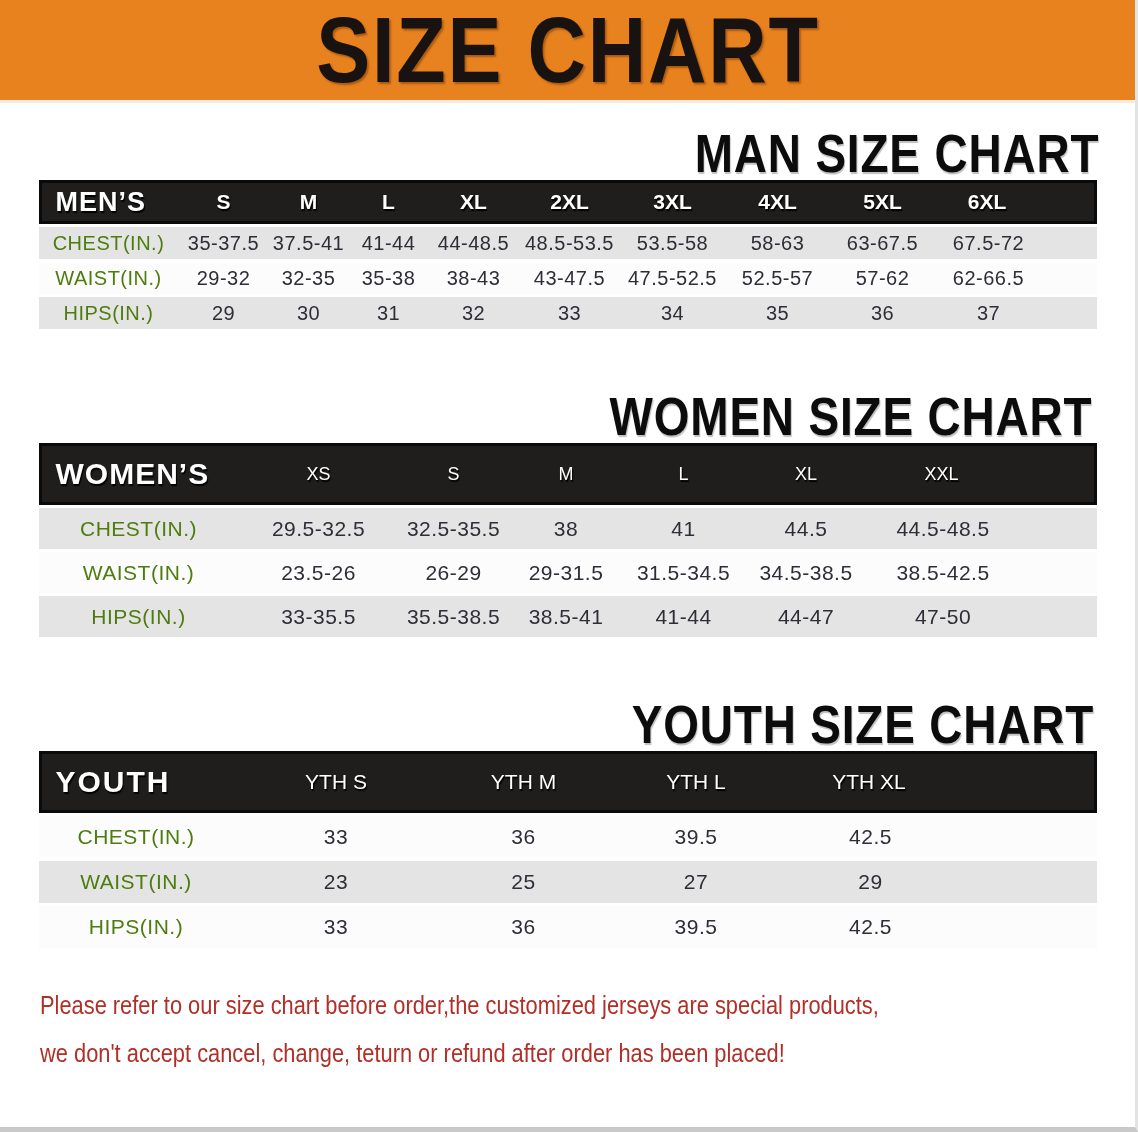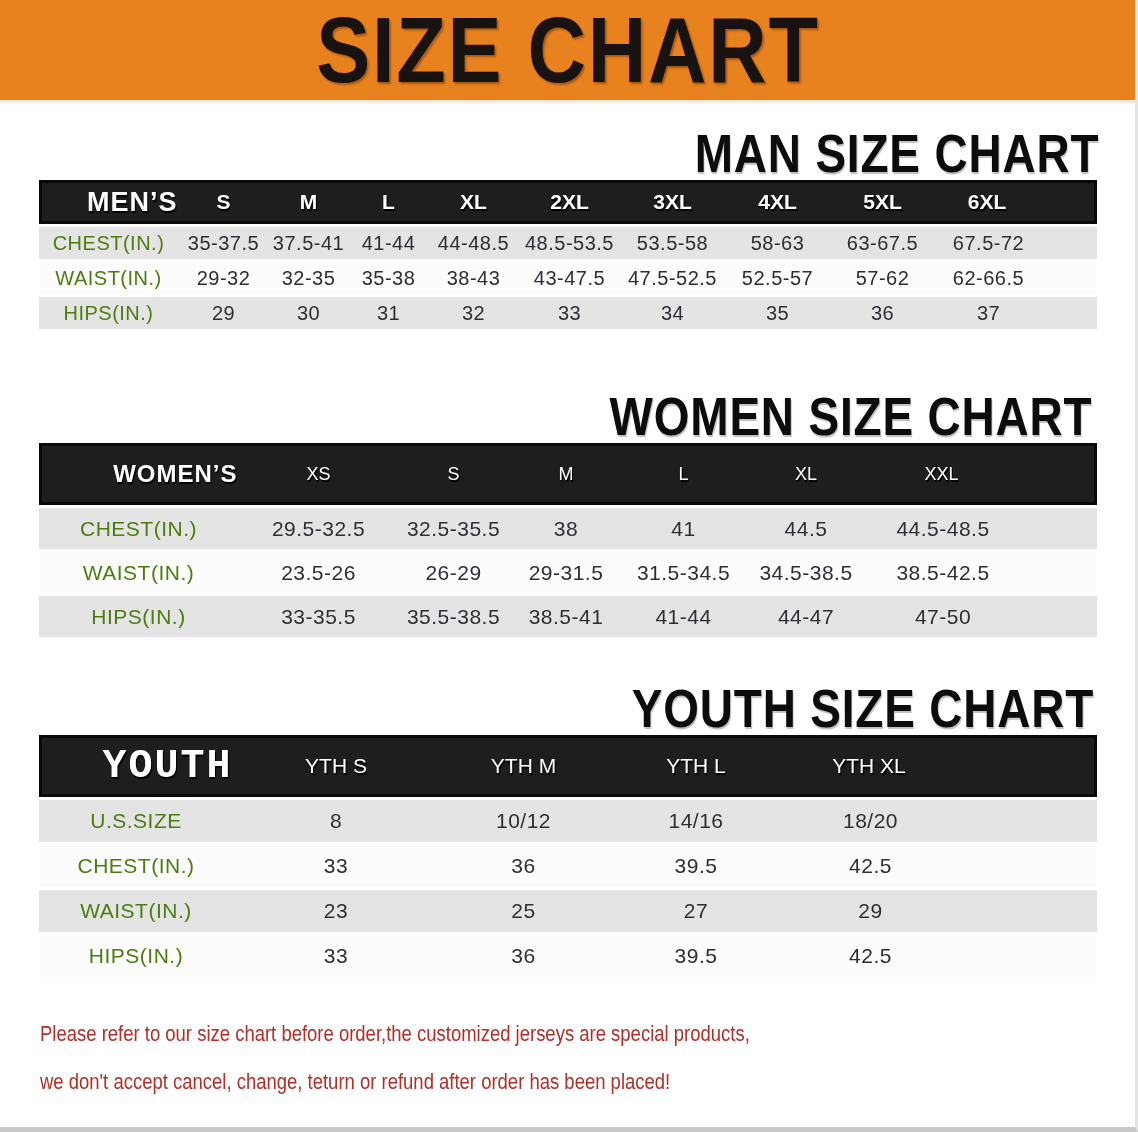--- a/index.html
+++ b/index.html
@@ -23,67 +23,67 @@
   .banner-title{
     font-size:92px;font-weight:bold;color:#181310;
     transform:scaleX(0.88);white-space:nowrap;letter-spacing:2px;
     text-shadow:2px 2px 2px rgba(90,40,0,0.45);
     line-height:1;
   }
   
   .title-wrap{text-align:right;height:48px;line-height:48px;}
   .title-man{margin-top:26px;}
   .title-women{margin-top:60px;}
-  .title-youth{margin-top:44px;}
+  .title-youth{margin-top:60px;}
   .sec-title{
     display:inline-block;font-size:54px;font-weight:bold;color:#0c0c0c;
     transform:scaleX(0.85);white-space:nowrap;letter-spacing:1px;line-height:48px;
     text-shadow:1px 2px 1px rgba(0,0,0,0.25);
   }
   
   table.size-table{
     width:1058px;margin:0 auto;border-collapse:separate;border-spacing:0 3px;
     table-layout:fixed;
   }
   .tbl-man{margin-top:21px;}
   .tbl-women{margin-top:23px;}
   .tbl-youth{margin-top:23px;}
   .size-table th{
     background:#201e1d;color:#ffffff;
     border-top:3px solid #0a0a0a;border-bottom:3px solid #0a0a0a;
     text-align:center;font-weight:bold;
     text-shadow:1px 2px 1px #000;
   }
-  .size-table th:first-child{border-left:3px solid #0a0a0a;text-align:right;padding-left:14px;letter-spacing:1px;}
+  .size-table th:first-child{border-left:3px solid #0a0a0a;text-align:left;padding-left:14px;letter-spacing:1px;}
   .size-table th:last-child{border-right:3px solid #0a0a0a;}
   .size-table td{
     text-align:center;color:#2d2e36;letter-spacing:0.5px;
   }
   .row-gray td{background:#e4e4e4;}
   .row-white td{background:#fcfcfc;}
   td.rlabel{color:#4d7c0f;}
   
   .tbl-man th{height:36px;font-size:21px;}
   .tbl-man th:first-child{font-size:27px;}
   .tbl-man td{height:30px;font-size:20px;}
   .tbl-man th:last-child,.tbl-man td:last-child{padding-right:55px;}
   
   .tbl-women th{height:54px;font-size:18px;font-weight:normal;}
-  .tbl-women th:first-child{font-size:24px;font-weight:bold;}
+  .tbl-women th:first-child{font-size:30px;font-weight:bold;}
   .tbl-women td{height:39px;font-size:21px;}
   .tbl-women th:last-child,.tbl-women td:last-child{padding-right:80px;}
   
   .tbl-youth th{height:54px;font-size:21px;font-weight:normal;}
-  .tbl-youth th:first-child{font-size:40px;font-weight:bold;letter-spacing:2px;font-family:Liberation Mono, monospace;}
+  .tbl-youth th:first-child{font-size:30px;font-weight:bold;letter-spacing:2px;}
   .tbl-youth td{height:40px;font-size:21px;}
   .tbl-youth th:last-child,.tbl-youth td:last-child{padding-right:140px;}
   
   .footer{
     margin-top:30px;padding-left:40px;
-    color:#b22f28;font-size:22px;line-height:48px;
+    color:#b22f28;font-size:26px;line-height:48px;
   }
   .footer div{transform:scaleX(0.84);transform-origin:left center;white-space:nowrap;}
 </style>
 </head>
 <body>
 
 <header class="banner">
   <div class="banner-title">SIZE CHART</div>
 </header>
 
@@ -229,27 +229,20 @@
   <thead>
     <tr>
       <th>YOUTH</th>
       <th>YTH S</th>
       <th>YTH M</th>
       <th>YTH L</th>
       <th>YTH XL</th>
     </tr>
   </thead>
   <tbody>
-    <tr class="row-gray">
-      <td class="rlabel">U.S.SIZE</td>
-      <td>8</td>
-      <td>10/12</td>
-      <td>14/16</td>
-      <td>18/20</td>
-    </tr>
     <tr class="row-white">
       <td class="rlabel">CHEST(IN.)</td>
       <td>33</td>
       <td>36</td>
       <td>39.5</td>
       <td>42.5</td>
     </tr>
     <tr class="row-gray">
       <td class="rlabel">WAIST(IN.)</td>
       <td>23</td>

